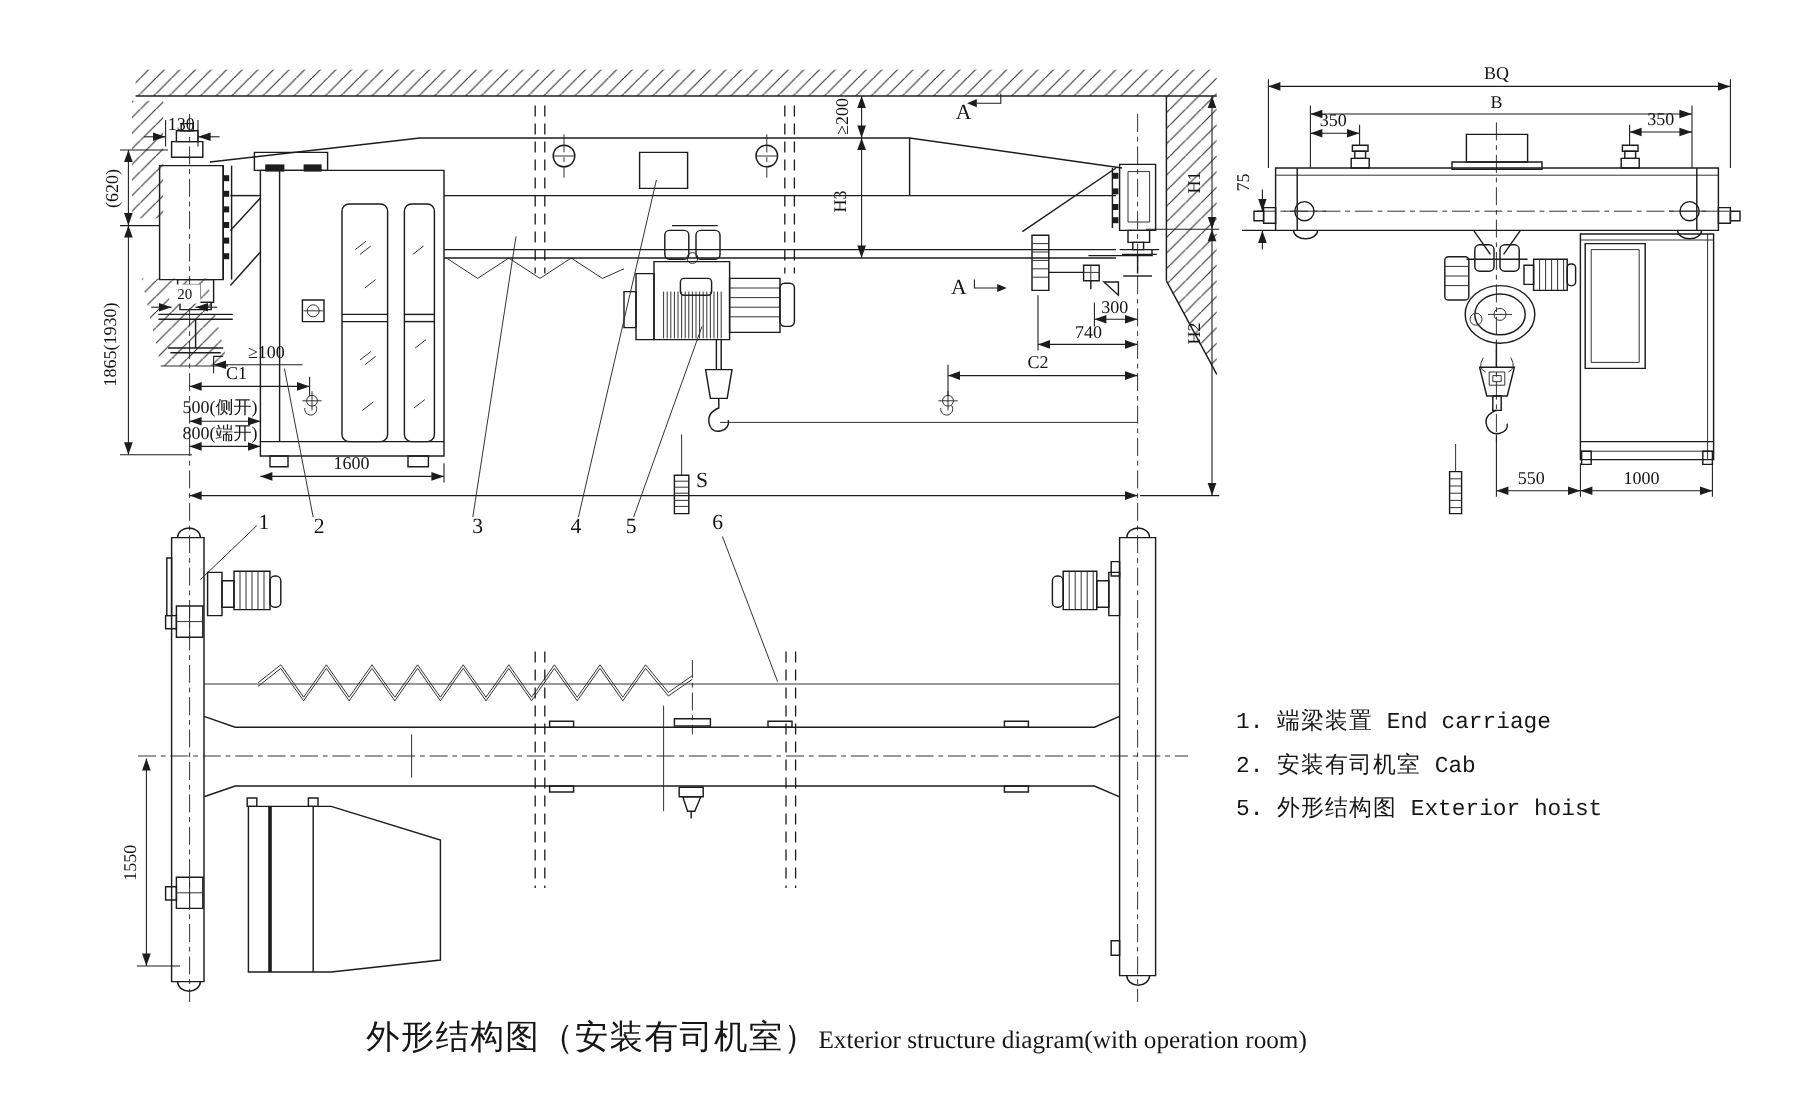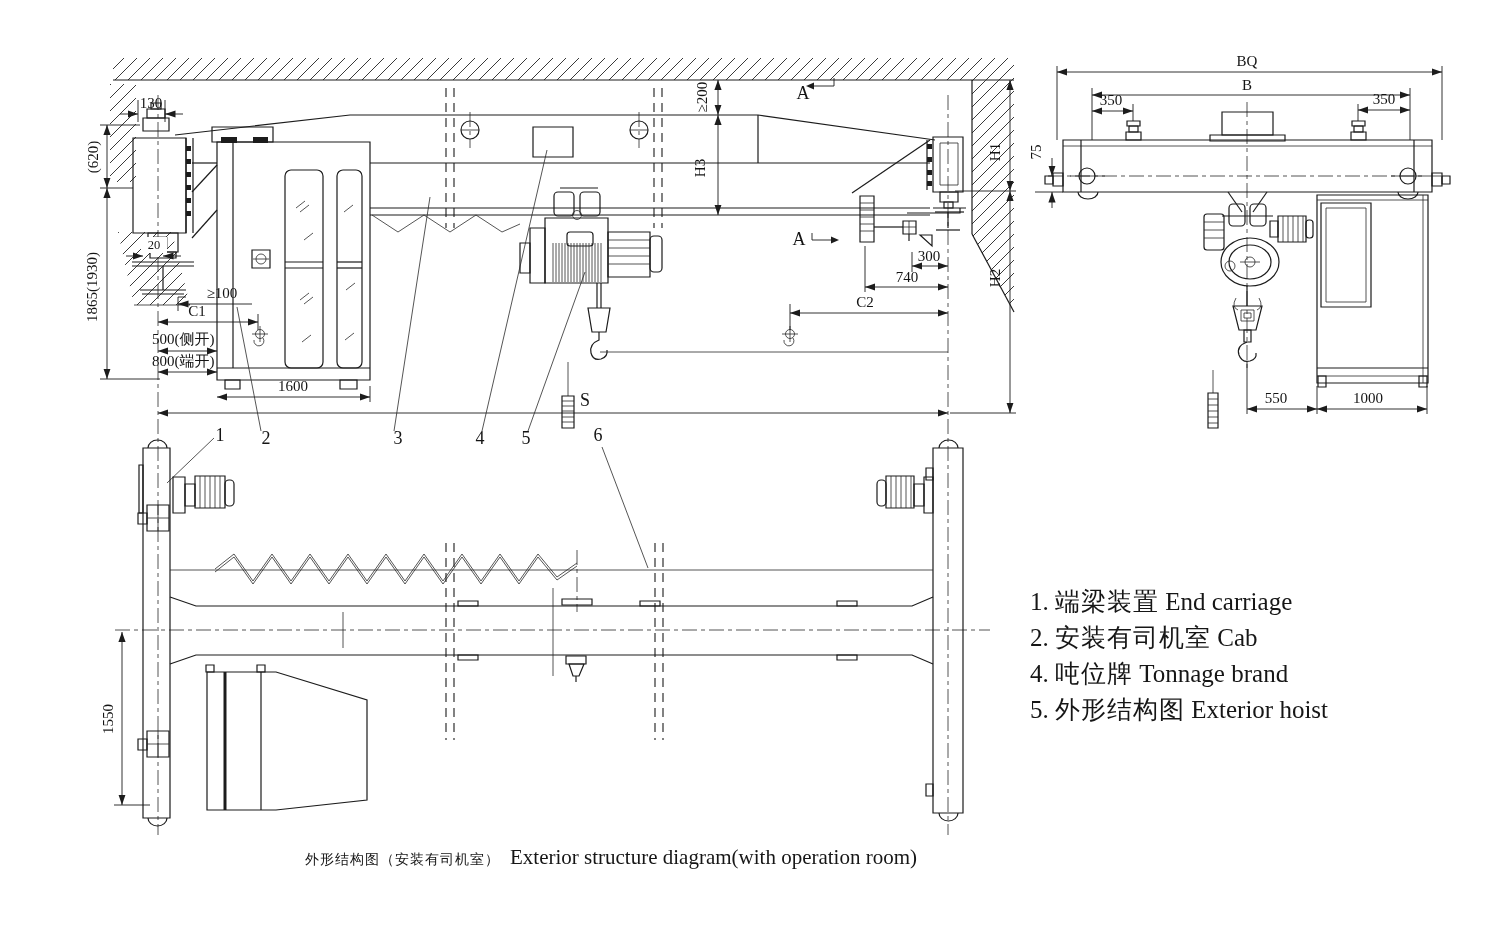--- a/index.html
+++ b/index.html
@@ -10,24 +10,24 @@
   .ln{stroke:#1c1c1c;stroke-width:1.2;fill:none;}
   .tn{stroke:#2a2a2a;stroke-width:0.8;fill:none;}
   .dim{stroke:#1c1c1c;stroke-width:0.9;fill:none;}
   .cd {stroke:#2a2a2a;stroke-width:0.8;fill:none;stroke-dasharray:15 4 4 4;}
   .bk {stroke:#1c1c1c;stroke-width:1.1;fill:none;stroke-dasharray:9 6;}
   .fl {fill:#1c1c1c;stroke:none;}
   .wh {fill:#ffffff;stroke:none;}
   text{fill:#141414;stroke:none;font-family:"Liberation Serif",serif;}
   .t15{font-size:15px;} .t13{font-size:12.5px;} .t18{font-size:18px;}
   .legend{position:absolute;left:1030px;top:584px;width:460px;}
-  .legend .row{height:36px;line-height:36px;font-size:25px;white-space:nowrap;}
+  .legend .row{height:36px;line-height:36px;font-size:19px;white-space:nowrap;font-family:Liberation Mono, monospace;}
   .legend .zh{letter-spacing:1px;}
   .caption{position:absolute;left:305px;top:845px;width:900px;font-size:21px;white-space:nowrap;}
-  .caption .zh{font-size:14px;letter-spacing:1px;margin-right:10px;}
+  .caption .zh{font-size:28px;letter-spacing:1px;}
 </style>
 </head>
 <body>
 
 <div id="stage">
 <svg width="1510" height="931" viewBox="0 0 1510 931">
 <defs>
   <pattern id="hatch" width="13" height="13" patternUnits="userSpaceOnUse">
     <path d="M-3,16 L16,-3" stroke="#3a3a3a" stroke-width="1" fill="none"></path>
   </pattern>
@@ -459,20 +459,19 @@
     <line class="dim" x1="114" y1="805" x2="150" y2="805"></line>
     <line class="dim" x1="122" y1="632" x2="122" y2="805" marker-start="url(#aS)" marker-end="url(#aE)"></line>
     <text class="t15" x="113" y="719" text-anchor="middle" transform="rotate(-90 113 719)">1550</text>
   </g>
 </g>
 </svg>
 
 <div class="legend">
   <div class="row"><span>1.</span> <span class="zh">端梁装置</span> <span>End carriage</span></div>
   <div class="row"><span>2.</span> <span class="zh">安装有司机室</span> <span>Cab</span></div>
-  <div class="row"><span>4.</span> <span class="zh">吨位牌</span> <span>Tonnage brand</span></div>
   <div class="row"><span>5.</span> <span class="zh">外形结构图</span> <span>Exterior hoist</span></div>
 </div>
 
 <div class="caption">
   <span class="zh">外形结构图（安装有司机室）</span><span>Exterior structure diagram(with operation room)</span>
 </div>
 </div>
 
 </body></html>

